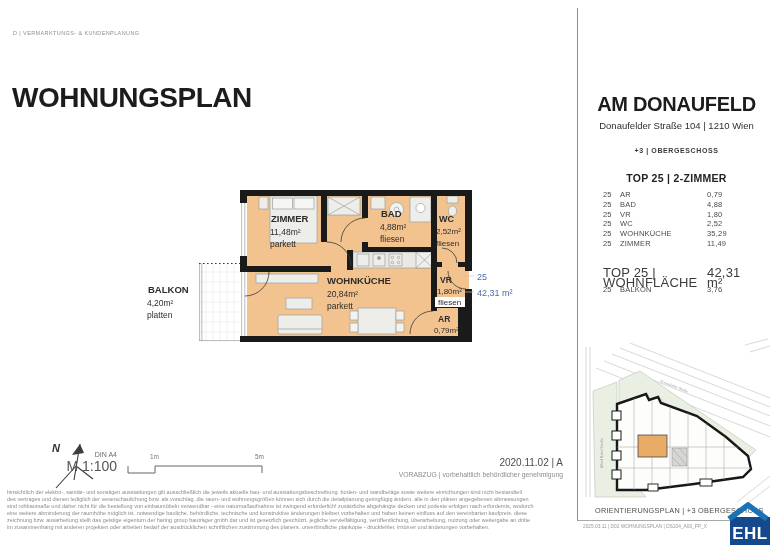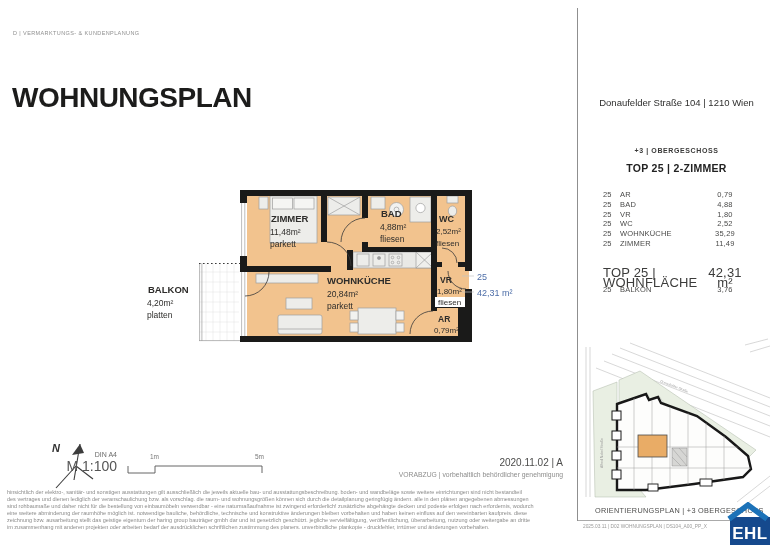--- a/index.html
+++ b/index.html
@@ -11,21 +11,21 @@
   .title{font-size:28px;font-weight:700;letter-spacing:-.5px;color:#1c1c1b;line-height:1;margin-top:47px;}
   .subtitle{font-size:11px;font-weight:700;color:#2e2e2d;letter-spacing:.2px;}
   .vdiv{width:1px;background:#8f8f8f;}
   .rp{width:187px;text-align:center;}
   .pname{font-size:20px;font-weight:700;letter-spacing:-.3px;color:#1c1c1b;}
   .paddr{font-size:9.5px;color:#2f2f2e;margin-top:4px;}
   .pfloor{font-size:7px;font-weight:700;letter-spacing:.6px;color:#3a3a39;}
   .punit{font-size:10.5px;font-weight:700;letter-spacing:.3px;color:#222;}
   .tbl{font-size:7.5px;color:#4a4a49;letter-spacing:.2px;}
   .trow{display:flex;height:9.8px;line-height:9.8px;}
-  .c1{width:17px;} .c2{flex:1;text-align:left;} .c3{width:36px;text-align:center;}
+  .c1{width:17px;} .c2{flex:1;text-align:left;} .c3{width:36px;text-align:left;}
   .total{margin-top:19px;font-size:13px;color:#3c3c3b;}
   .total .lbl{flex:1;text-align:left;}
   .meta-r{text-align:right;}
   .rev{font-size:10px;color:#4c4c4b;}
   .stat{font-size:6.8px;color:#8d8d8c;margin-top:3px;}
   .fmt1{font-size:7px;color:#6b6b6a;}
   .fmt2{font-size:14px;color:#555;}
   .disc{font-size:5.5px;line-height:7.1px;color:#8b8b8a;width:566px;white-space:nowrap;overflow:hidden;}
   .capt{font-size:7.3px;color:#4c4c4b;letter-spacing:.3px;white-space:nowrap;}
   .fcode{font-size:4.8px;color:#9a9a99;white-space:nowrap;}
@@ -174,25 +174,26 @@
       <text x="147" y="318" font-size="8.5">platten</text>
     </g>
 
     <g fill="#4D6EA8">
       <text x="477" y="280" font-size="9">25</text>
       <text x="477" y="296" font-size="9">42,31 m²</text>
     </g>
   </svg>
 
   <div class="abs rp" style="left:583px;top:93px">
+    <div class="pname">AM DONAUFELD</div>
     <div class="paddr">Donaufelder Straße 104 | 1210 Wien</div>
   </div>
   <div class="abs rp" style="left:583px;top:147px">
     <div class="pfloor">+3 | OBERGESCHOSS</div>
-    <div class="punit" style="margin-top:8px">TOP 25 | 2-ZIMMER</div>
+    <div class="punit" style="margin-top:18px">TOP 25 | 2-ZIMMER</div>
   </div>
 
   <div class="abs tbl" style="left:603px;top:190px;width:140px">
     <div class="trow">
       <span class="c1">25</span>
       <span class="c2">AR</span>
       <span class="c3">0,79</span>
     </div>
     <div class="trow">
       <span class="c1">25</span>

